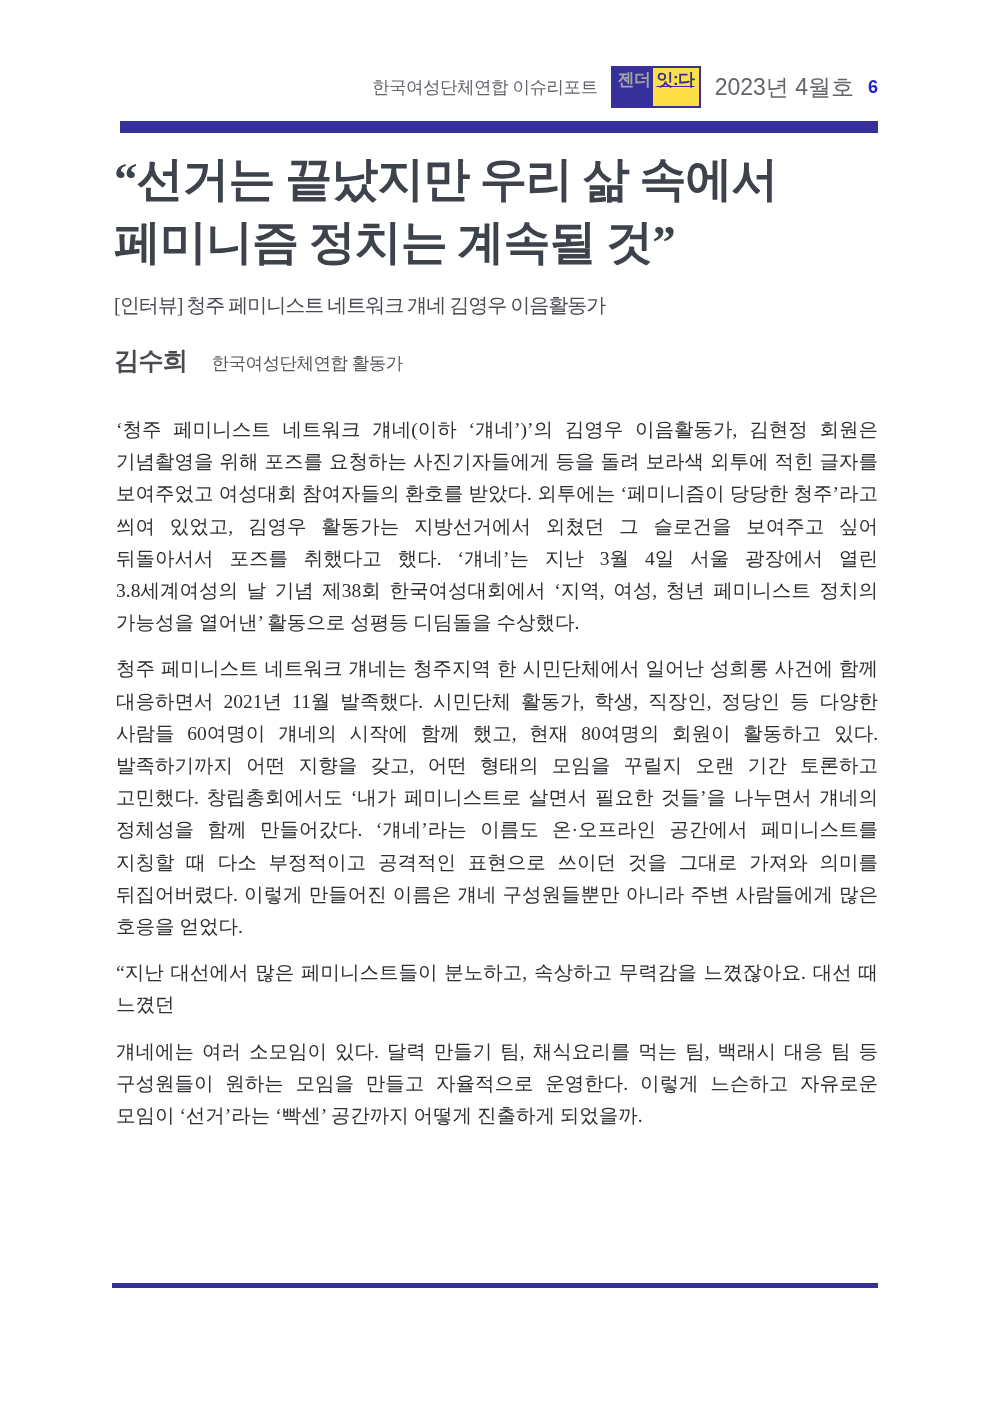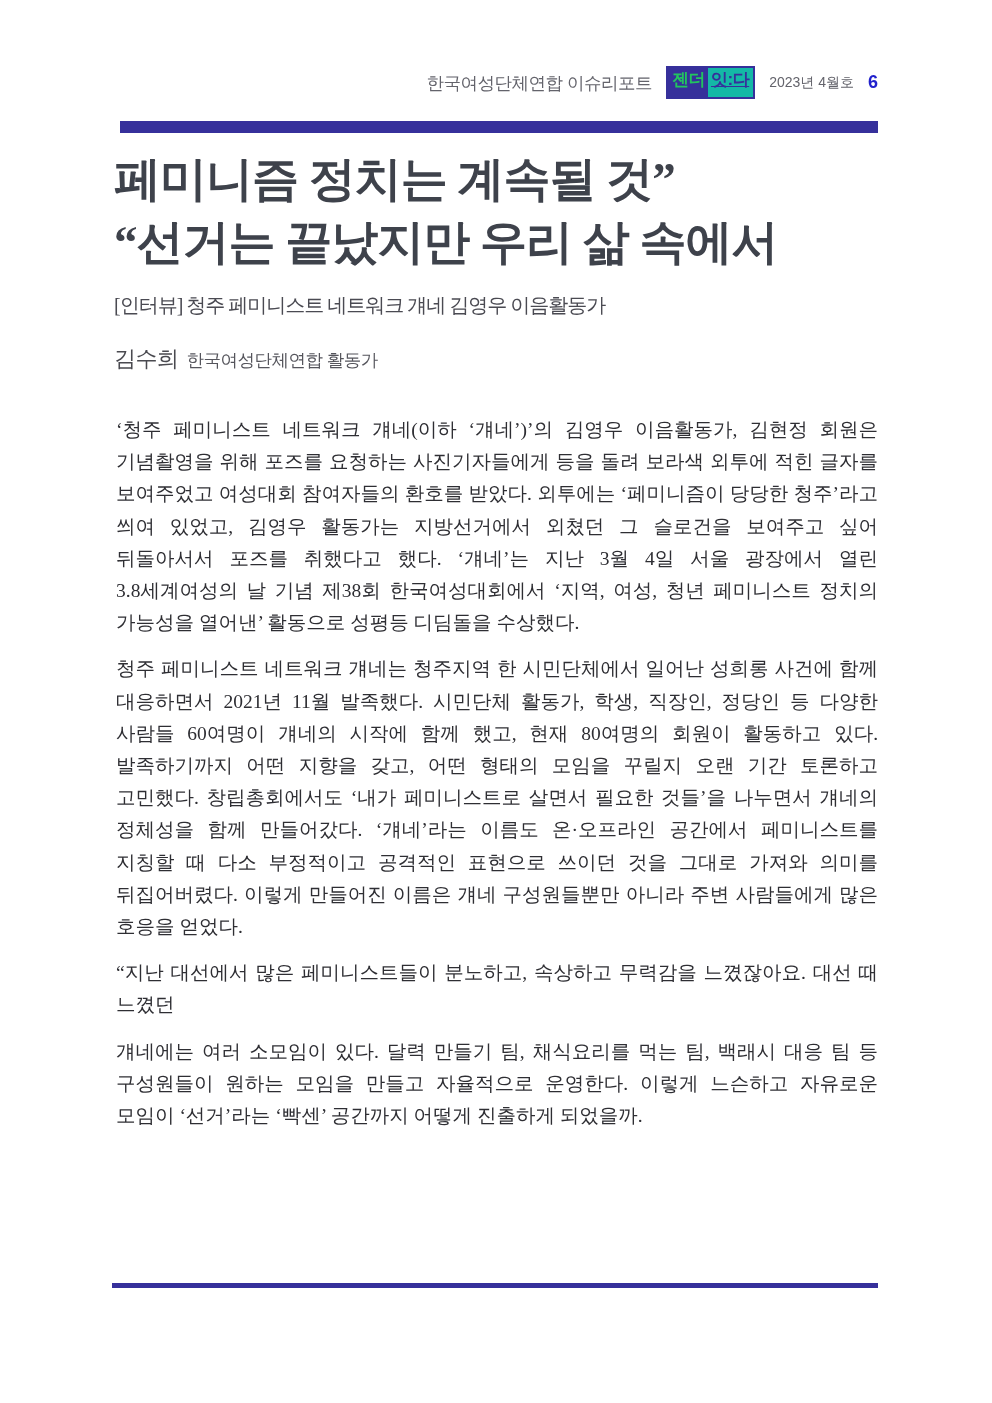--- a/index.html
+++ b/index.html
@@ -25,23 +25,23 @@
   }
   .report-label{font-size:17.5px;color:#63636b;letter-spacing:-0.5px;}
   .logo{
     display:inline-flex;
     border:2px solid #36309b;
     line-height:1;
     font-size:17px;
     font-weight:bold;
     letter-spacing:-0.5px;
   }
-  .logo-left{background:#36309b;color:#22c55e;padding:3px 3px 4px 4px;}
-  .logo-right{background:#14b8a6;color:#36309b;padding:3px 4px 9px 3px;text-decoration:underline;}
-  .issue-label{font-size:14px;color:#63636b;}
+  .logo-left{background:#36309b;color:#a3a3a3;padding:3px 3px 4px 4px;}
+  .logo-right{background:#fde047;color:#36309b;padding:3px 4px 18px 3px;text-decoration:underline;}
+  .issue-label{font-size:23px;color:#63636b;}
   .page-number{font-size:18px;color:#2121cc;font-weight:bold;}
   
   .accent-bar{background:#36309b;}
   .accent-bar.top{
     position:absolute;
     top:121px;left:120px;right:114px;
     height:12px;
   }
   .accent-bar.bottom{
     position:absolute;
@@ -70,21 +70,21 @@
     letter-spacing:-1px;
   }
   .byline{
     position:absolute;
     top:344px;left:114px;
     font-family:"Liberation Sans","DejaVu Sans",sans-serif;
     font-size:17.5px;
     color:#55555c;
     letter-spacing:-0.5px;
   }
-  .byline .author-name{font-weight:normal;font-size:22px;color:#4a4a50;margin-right:8px;}
+  .byline .author-name{font-weight:bold;font-size:25px;color:#4a4a50;margin-right:24px;}
   
   .body-copy{
     position:absolute;
     top:414px;left:112px;right:114px;
   }
   .body-copy p{
     margin:0 0 14px 4px;
     font-size:19.5px;
     line-height:32.2px;
     text-align:justify;
@@ -112,22 +112,22 @@
       <span class="logo-left">젠더</span>
       <span class="logo-right">잇:다</span>
     </span>
     <span class="issue-label">2023년 4월호</span>
     <span class="page-number">6</span>
   </header>
 
   <div class="accent-bar top"></div>
 
   <h1 class="title">
+    <span class="title-line">“선거는 끝났지만 우리 삶 속에서</span>
     <span class="title-line">페미니즘 정치는 계속될 것”</span>
-    <span class="title-line">“선거는 끝났지만 우리 삶 속에서</span>
   </h1>
 
   <div class="subtitle">[인터뷰] 청주 페미니스트 네트워크 걔네 김영우 이음활동가</div>
 
   <div class="byline">
     <span class="author-name">김수희</span><span class="author-role">한국여성단체연합 활동가</span>
   </div>
 
   <div class="body-copy">
     <p>‘청주 페미니스트 네트워크 걔네(이하 ‘걔네’)’의 김영우 이음활동가, 김현정 회원은 기념촬영을 위해 포즈를 요청하는 사진기자들에게 등을 돌려 보라색 외투에 적힌 글자를 보여주었고 여성대회 참여자들의 환호를 받았다. 외투에는 ‘페미니즘이 당당한 청주’라고 씌여 있었고, 김영우 활동가는 지방선거에서 외쳤던 그 슬로건을 보여주고 싶어 뒤돌아서서 포즈를 취했다고 했다. ‘걔네’는 지난 3월 4일 서울 광장에서 열린 3.8세계여성의 날 기념 제38회 한국여성대회에서 ‘지역, 여성, 청년 페미니스트 정치의 가능성을 열어낸’ 활동으로 성평등 디딤돌을 수상했다.</p>

